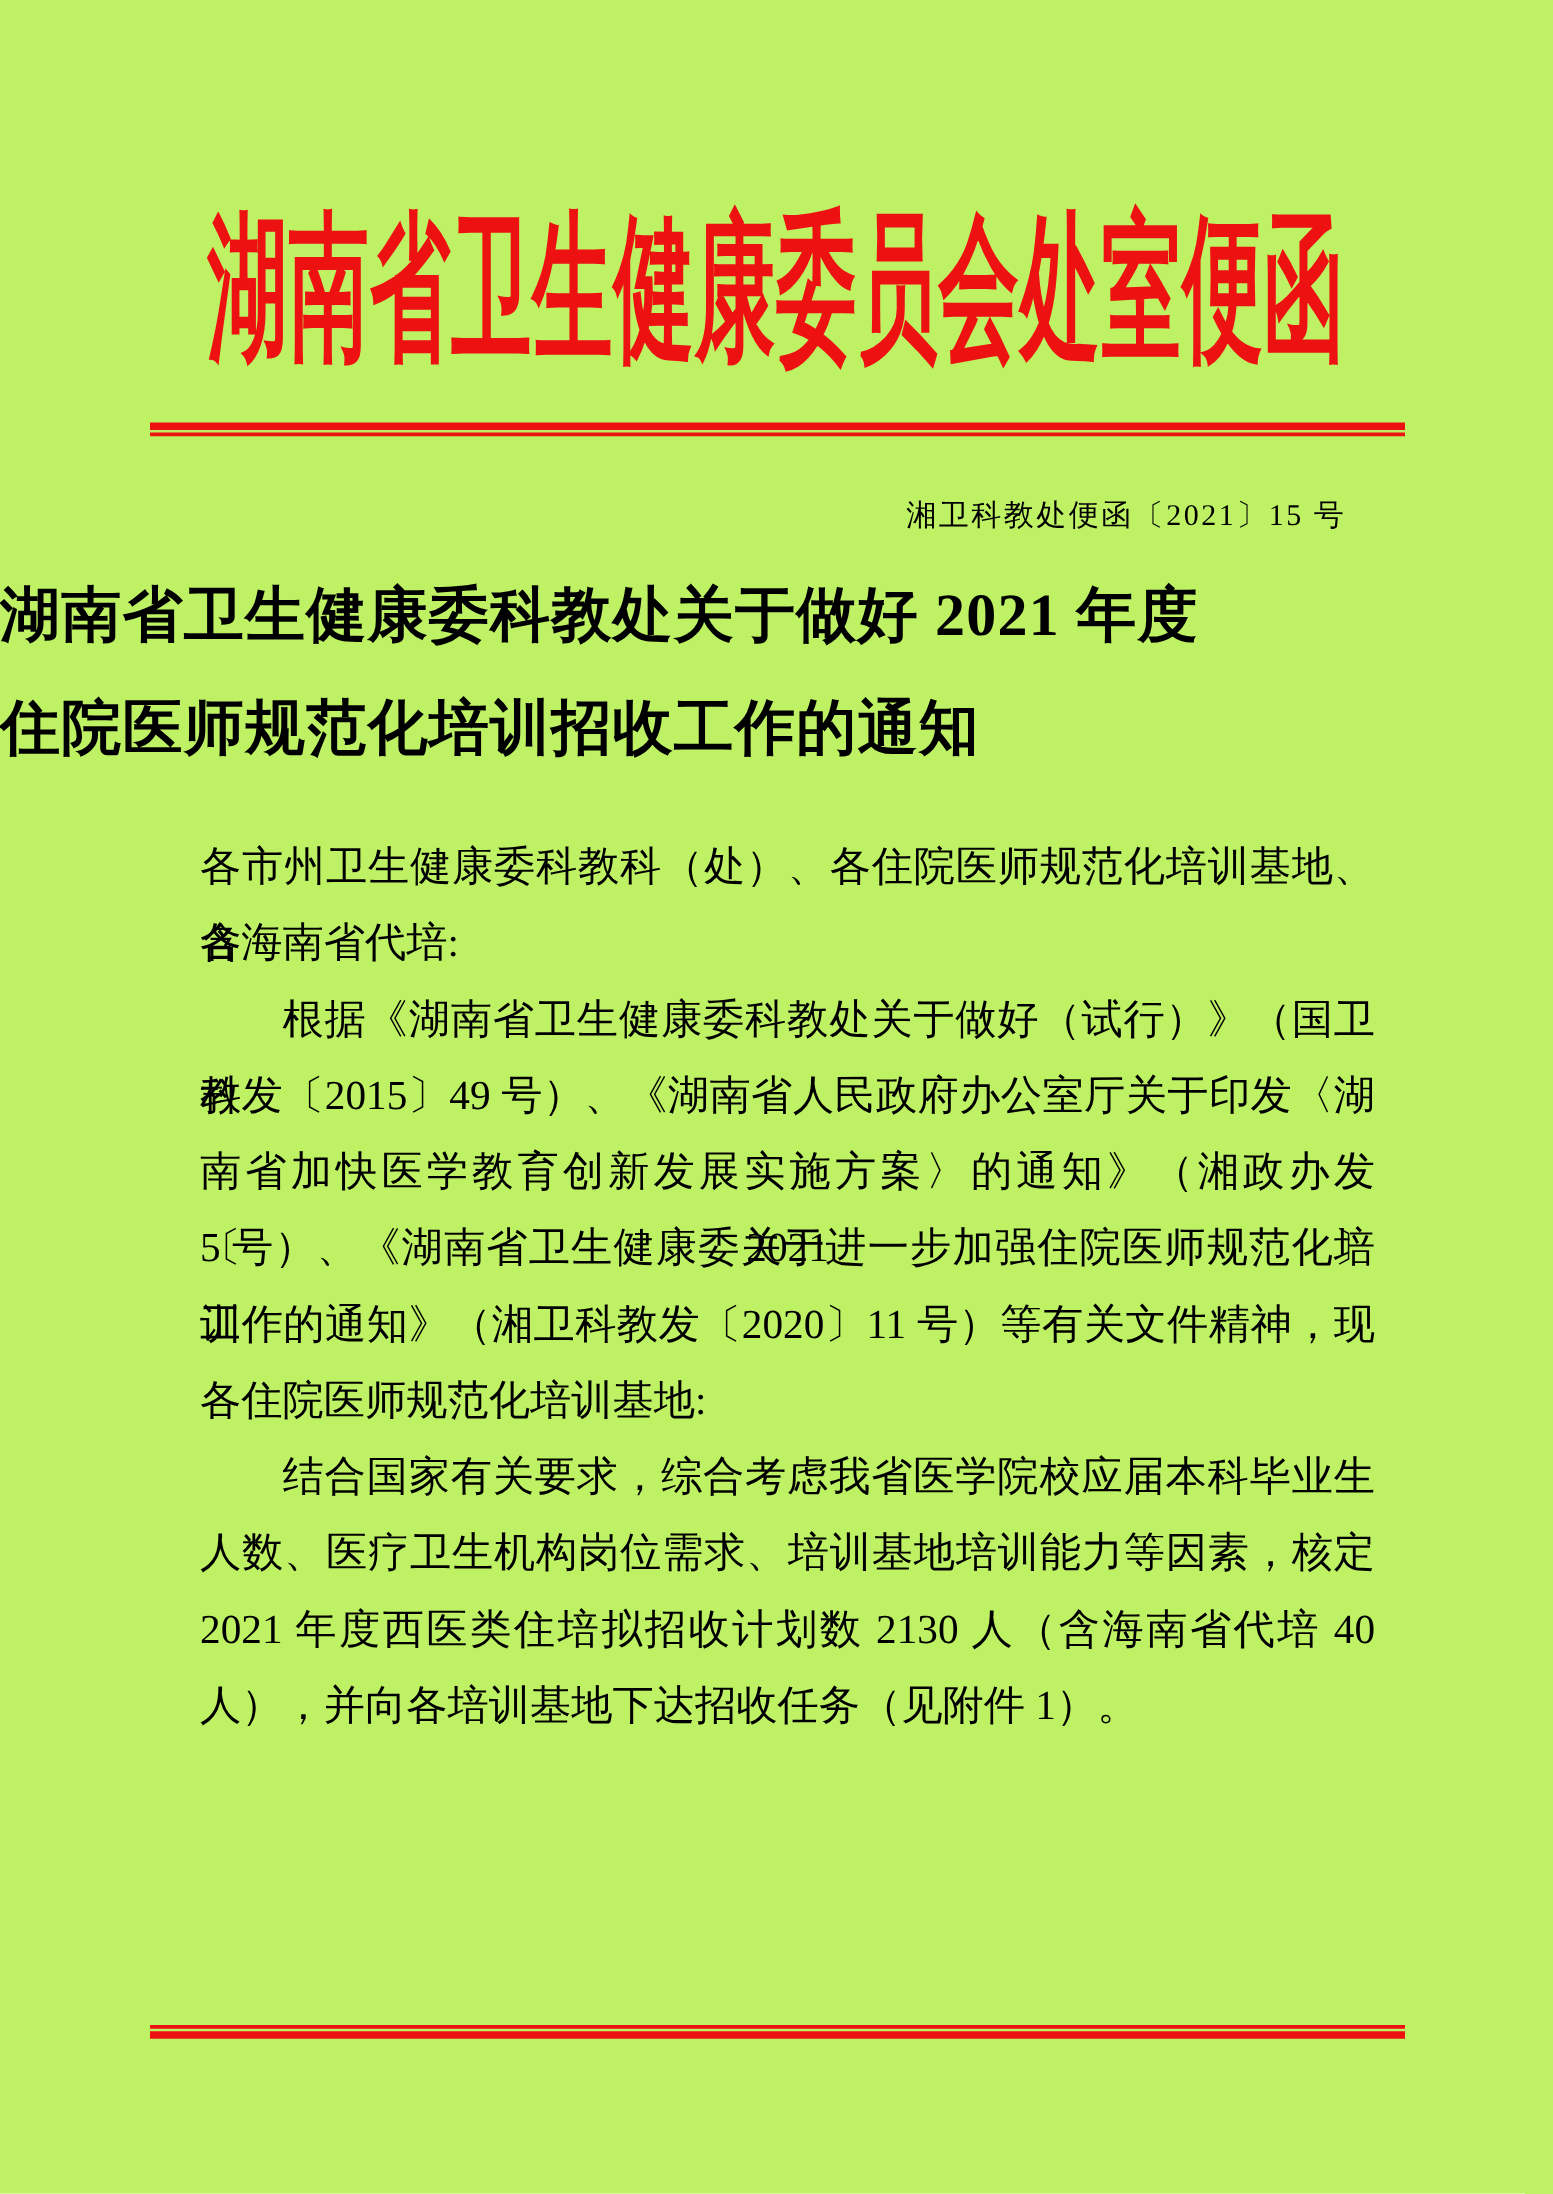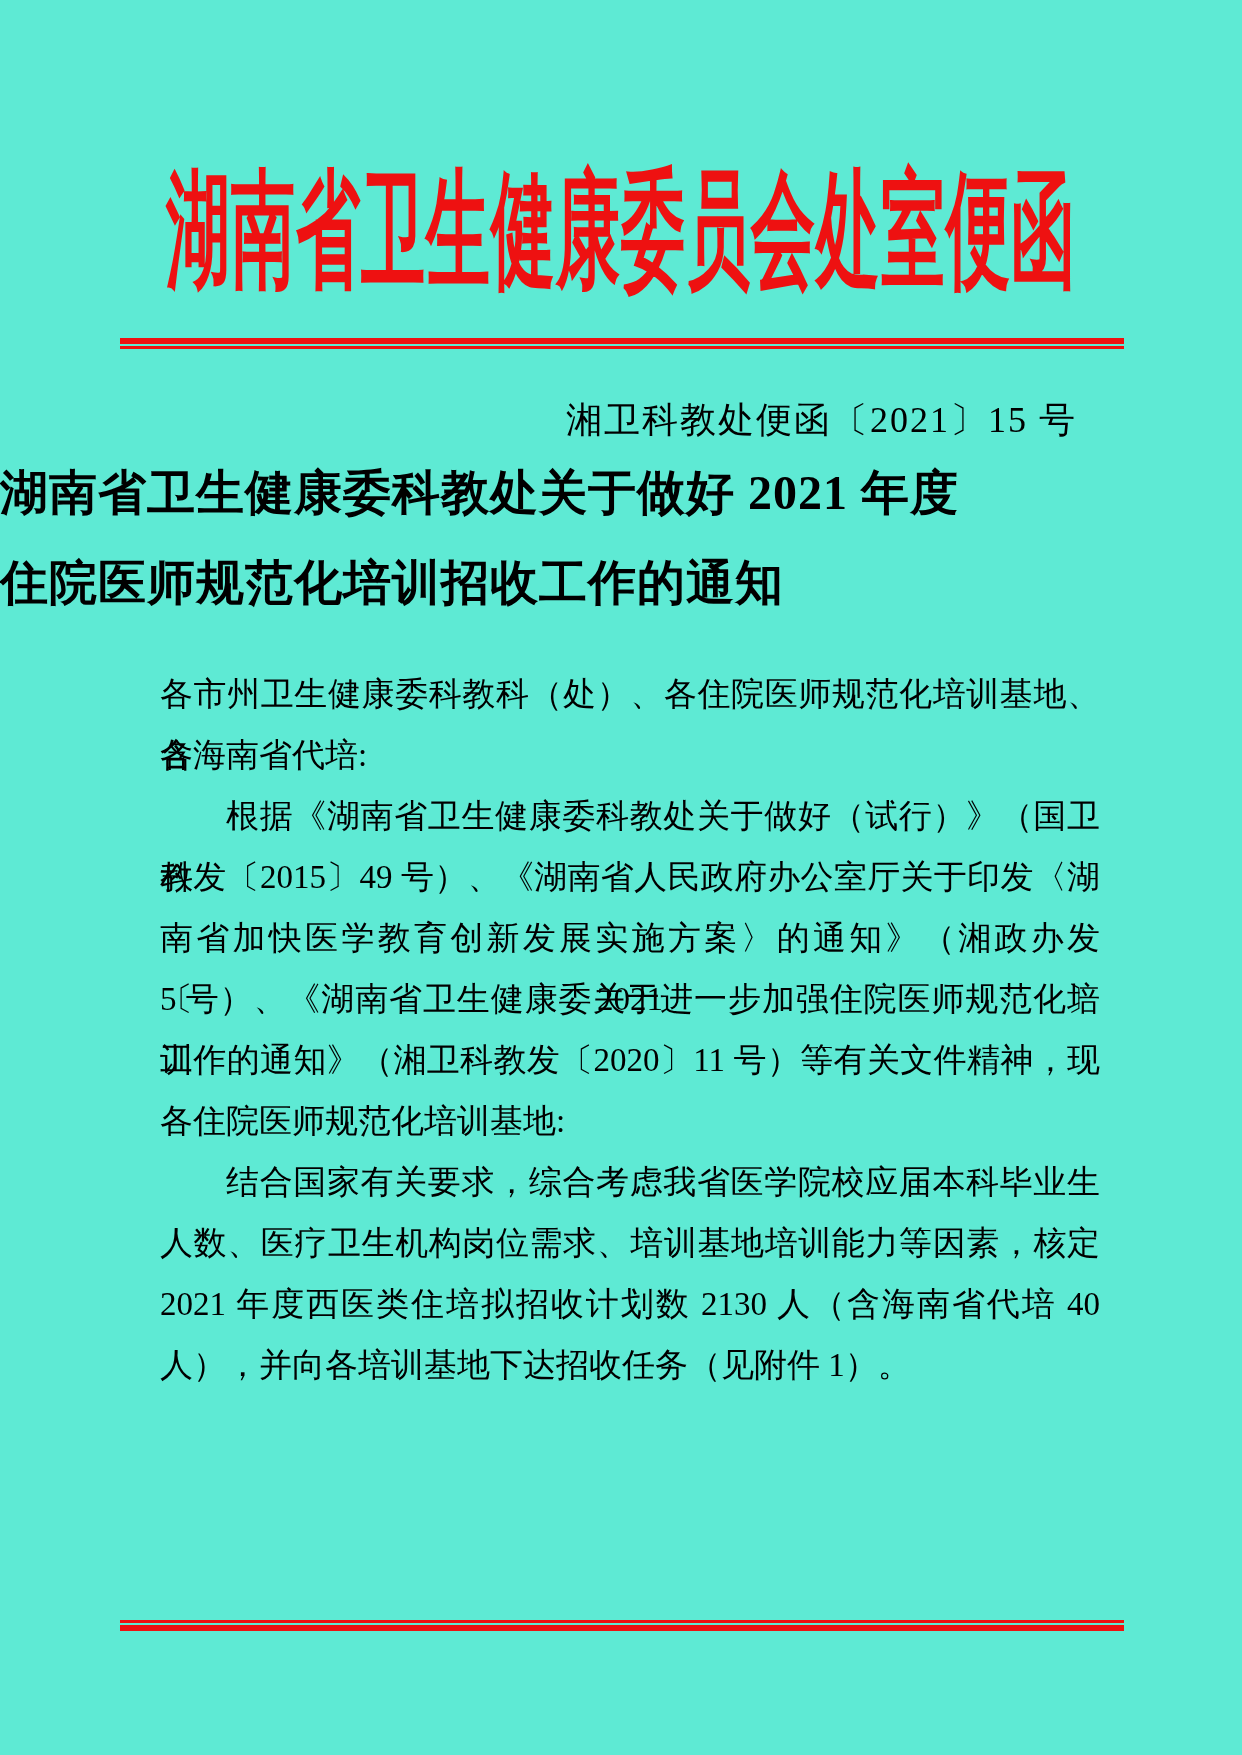--- a/index.html
+++ b/index.html
@@ -5,21 +5,21 @@
   html, body {
     margin: 0;
     padding: 0;
     background: #ffffff;
   }
   .page {
     position: relative;
     width: 1242px;
     height: 1755px;
     margin: 0 auto;
-    background: #5eead4;
+    background: #bef264;
     overflow: hidden;
     font-family: "Liberation Serif", "DejaVu Serif", serif;
     color: #000000;
   }
   
   .org-title-wrap {
     position: absolute;
     top: 168px;
     left: 0;
     width: 100%;
@@ -46,21 +46,21 @@
   .rule-top { top: 338px; }
   .rule-bottom { top: 1620px; }
   .rule .thick { height: 6px; background: #ee1111; }
   .rule .thin  { height: 3px; background: #ee1111; }
   .rule .gap   { height: 2px; background: transparent; }
   
   .doc-number {
     position: absolute;
     top: 396px;
     right: 165px;
-    font-size: 36px;
+    font-size: 24px;
     letter-spacing: 2px;
     white-space: nowrap;
   }
   
   .doc-title {
     position: absolute;
     top: 448px;
     left: 0;
     width: 100%;
     text-align: left;

